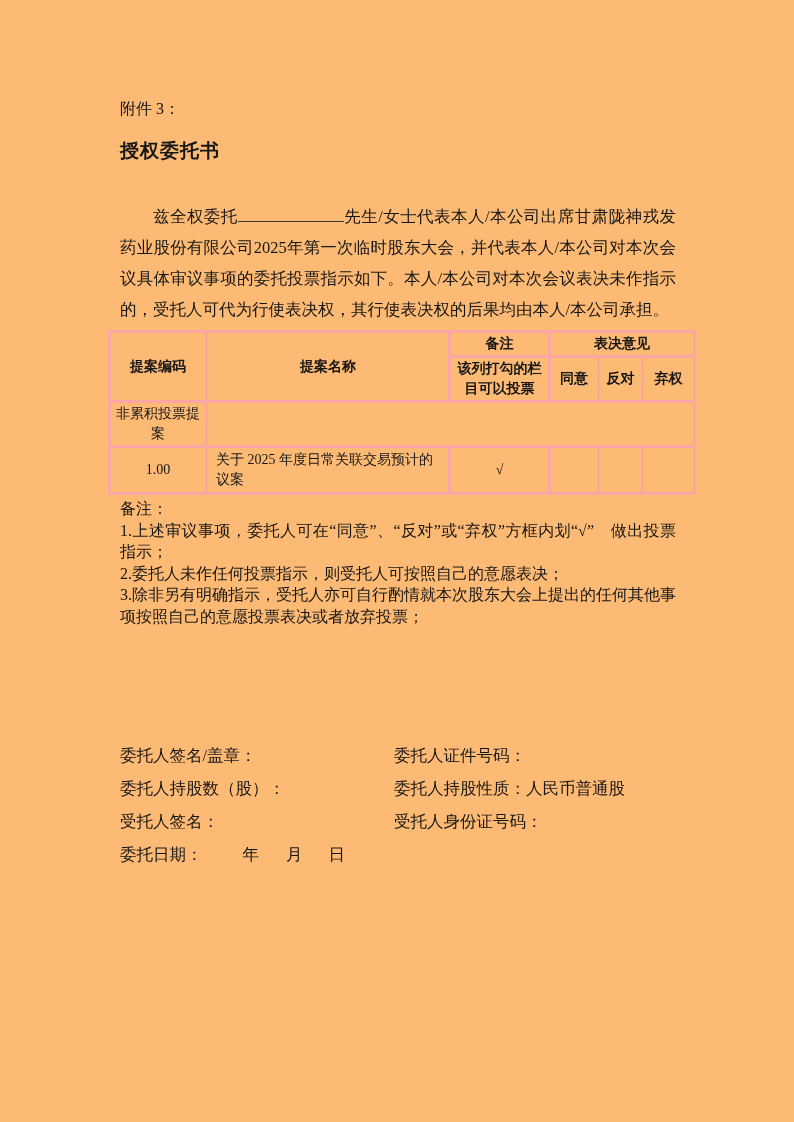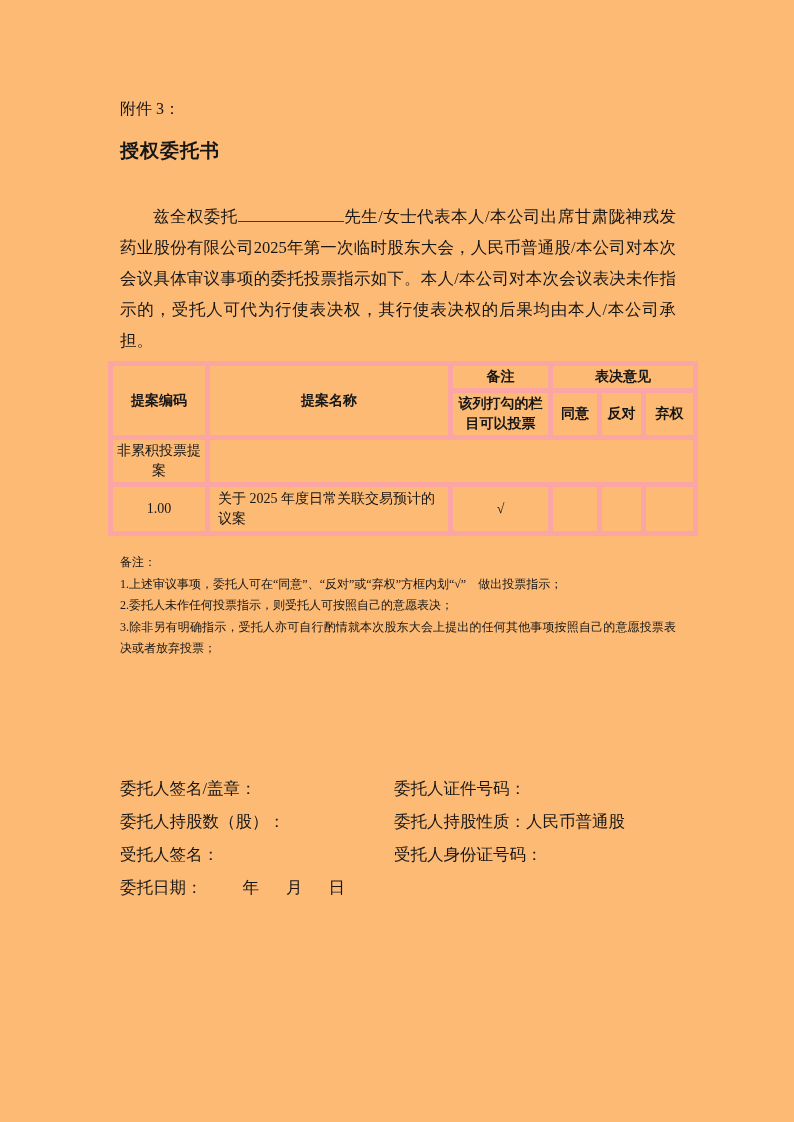--- a/index.html
+++ b/index.html
@@ -37,36 +37,36 @@
     vertical-align: baseline;
   }
   table.vote-table {
     border-collapse: collapse;
     table-layout: fixed;
     width: 585px;
     margin: 5px 0 0 -12px;
     font-size: 14px;
   }
   .vote-table th, .vote-table td {
-    border: 5px solid #fca5a5;
+    border: 3px solid #fca5a5;
     text-align: center;
     vertical-align: middle;
     padding: 1px 4px;
     line-height: 20px;
     overflow: hidden;
   }
   .vote-table th { font-weight: 700; }
   .row-h1 th { height: 20px; }
   .row-h2 th { height: 40px; }
   .row-section td { height: 20px; }
   .row-data td { height: 40px; }
   .name-cell { text-align: left !important; padding: 2px 8px !important; }
   .notes {
-    margin-top: 16px;
-    font-size: 12px;
+    margin-top: 3px;
+    font-size: 16px;
     line-height: 21.5px;
   }
   .notes p { margin: 0; text-align: justify; }
   .signature { margin-top: 112px; font-size: 16.5px; }
   .sig-row { display: flex; line-height: 33px; }
   .sig-left { width: 274px; flex: none; }
   .sig-right { flex: 1; }
   .date-row { line-height: 33px; }
   .date-year { margin-left: 40px; }
   .date-month { margin-left: 27px; }
@@ -75,21 +75,21 @@
 </style>
 </head>
 <body>
 
 <div class="page">
 
   <div class="attachment">附件 3：</div>
 
   <h1 class="doc-title">授权委托书</h1>
 
-  <p class="para"><span>兹全权委托</span><span class="blank-line"></span><span>先生/女士代表本人/本公司出席甘肃陇神戎发药业股份有限公司2025年第一次临时股东大会，人民币普通股/本公司对本次会议具体审议事项的委托投票指示如下。本人/本公司对本次会议表决未作指示的，受托人可代为行使表决权，其行使表决权的后果均由本人/本公司承担。</span></p>
+  <p class="para"><span>兹全权委托</span><span class="blank-line"></span><span>先生/女士代表本人/本公司出席甘肃陇神戎发药业股份有限公司2025年第一次临时股东大会，并代表本人/本公司对本次会议具体审议事项的委托投票指示如下。本人/本公司对本次会议表决未作指示的，受托人可代为行使表决权，其行使表决权的后果均由本人/本公司承担。</span></p>
 
   <table class="vote-table">
     <colgroup>
       <col style="width:97px">
       <col style="width:243px">
       <col style="width:100px">
       <col style="width:49px">
       <col style="width:44px">
       <col style="width:52px">
     </colgroup>

